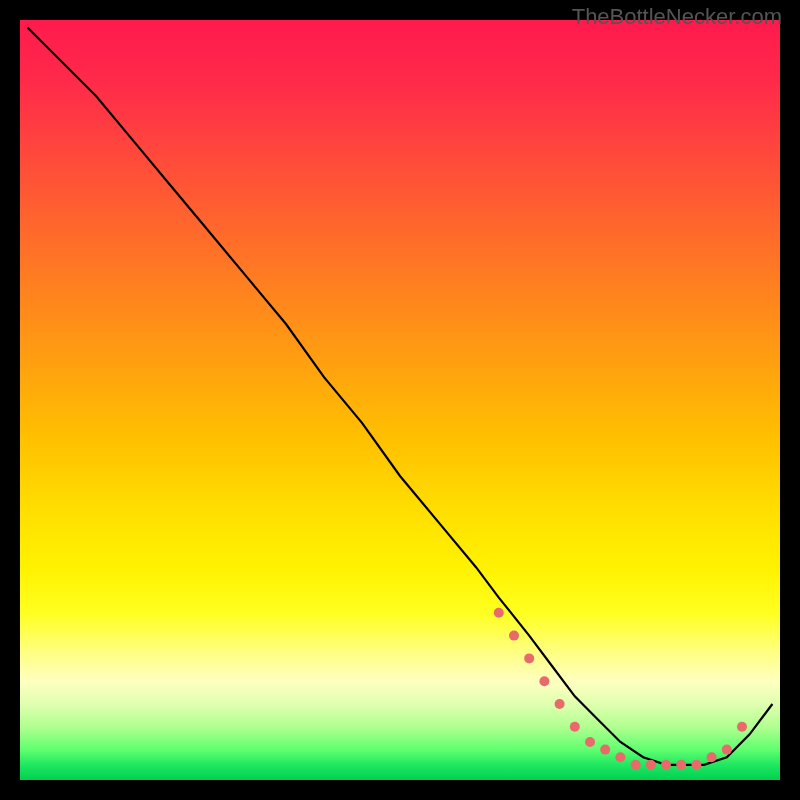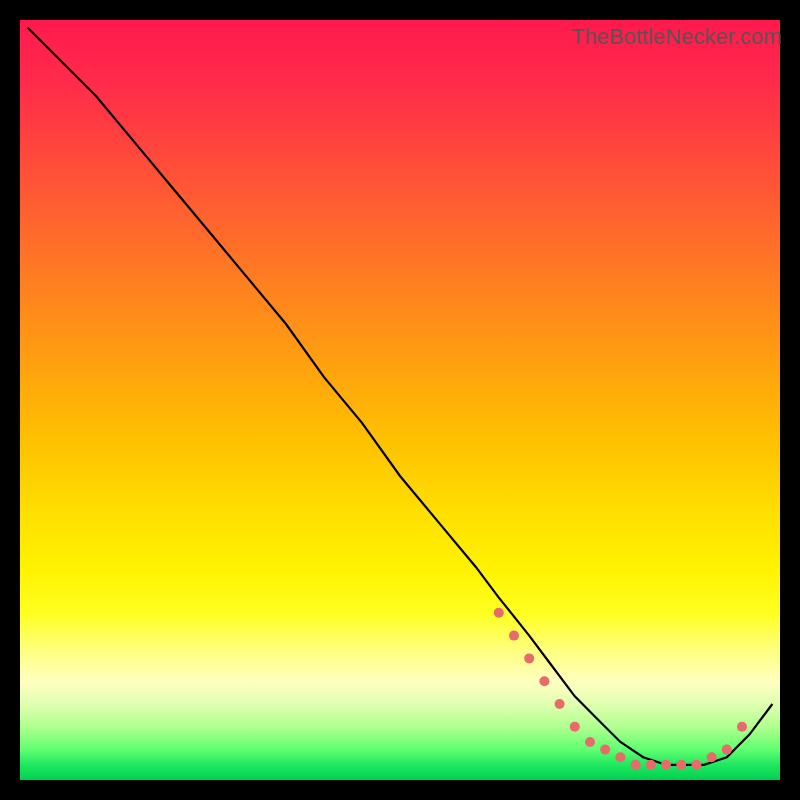--- a/index.html
+++ b/index.html
@@ -12,21 +12,20 @@
     overflow: hidden;
   }
   .watermark {
     position: absolute;
     top: 4px;
     right: 18px;
     color: #555;
     font-size: 22px;
     font-weight: 500;
     z-index: 10;
-    margin-top: 20px;
   }
   .plot-area {
     position: absolute;
     left: 20px;
     top: 20px;
     width: 760px;
     height: 760px;
     background: linear-gradient(to bottom,
       #ff1a4d 0%,
       #ff2a4a 8%,

